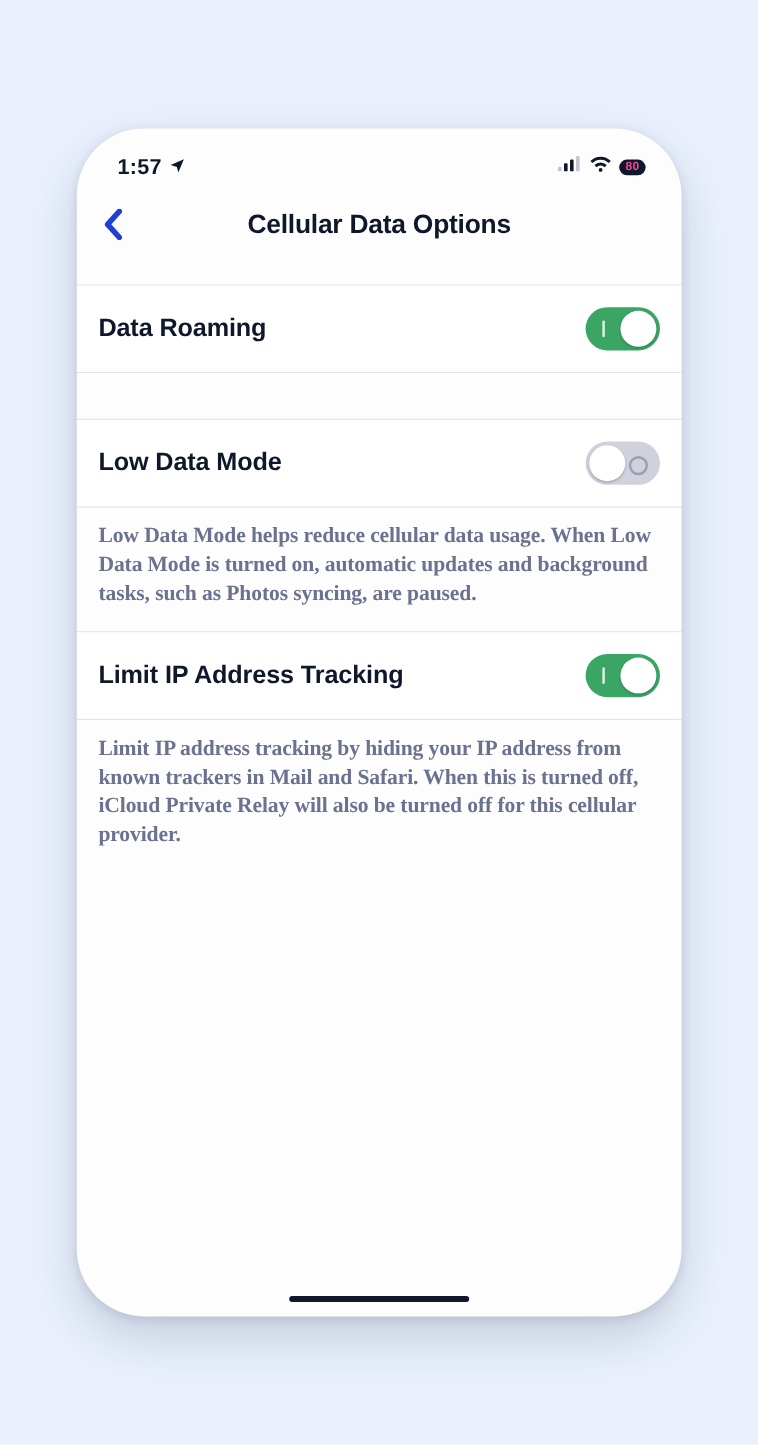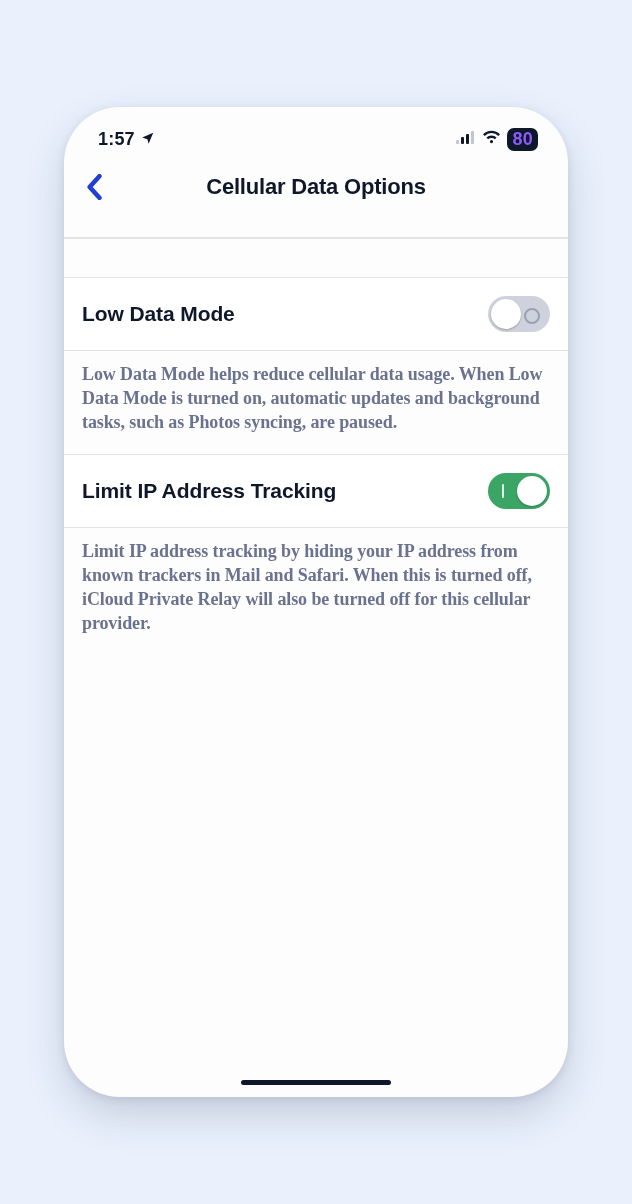--- a/index.html
+++ b/index.html
@@ -41,23 +41,23 @@
   .status-right {
     display: flex;
     align-items: center;
     gap: 6px;
     color: #0f172a;
   }
   .battery-badge {
     display: inline-flex;
     align-items: flex-start;
     background: #0f172a;
-    color: #8b5cf6;
+    color: #ec4899;
     font-weight: 700;
-    font-size: 18px;
+    font-size: 10px;
     border-radius: 7px;
     padding: 1px 5px;
     letter-spacing: 0.3px;
   }
 
   
   .nav-header {
     position: relative;
     height: 52px;
     display: flex;
@@ -209,20 +209,26 @@
       <svg width="18" height="26" viewBox="0 0 14 24">
         <polyline points="12,2 3,12 12,22" fill="none" stroke="#1f3fd6" stroke-width="4.2" stroke-linecap="round" stroke-linejoin="round"></polyline>
       </svg>
     </div>
     <div class="nav-title">Cellular Data Options</div>
   </div>
 
   <div class="content">
 
     <div class="hairline"></div>
+    <div class="cell">
+      <div class="cell-label">Data Roaming</div>
+      <div class="toggle on">
+        <div class="knob"></div>
+      </div>
+    </div>
     <div class="hairline"></div>
 
     <div class="gap-block"></div>
 
     <div class="hairline"></div>
     <div class="cell">
       <div class="cell-label">Low Data Mode</div>
       <div class="toggle off">
         <div class="knob"></div>
       </div>

